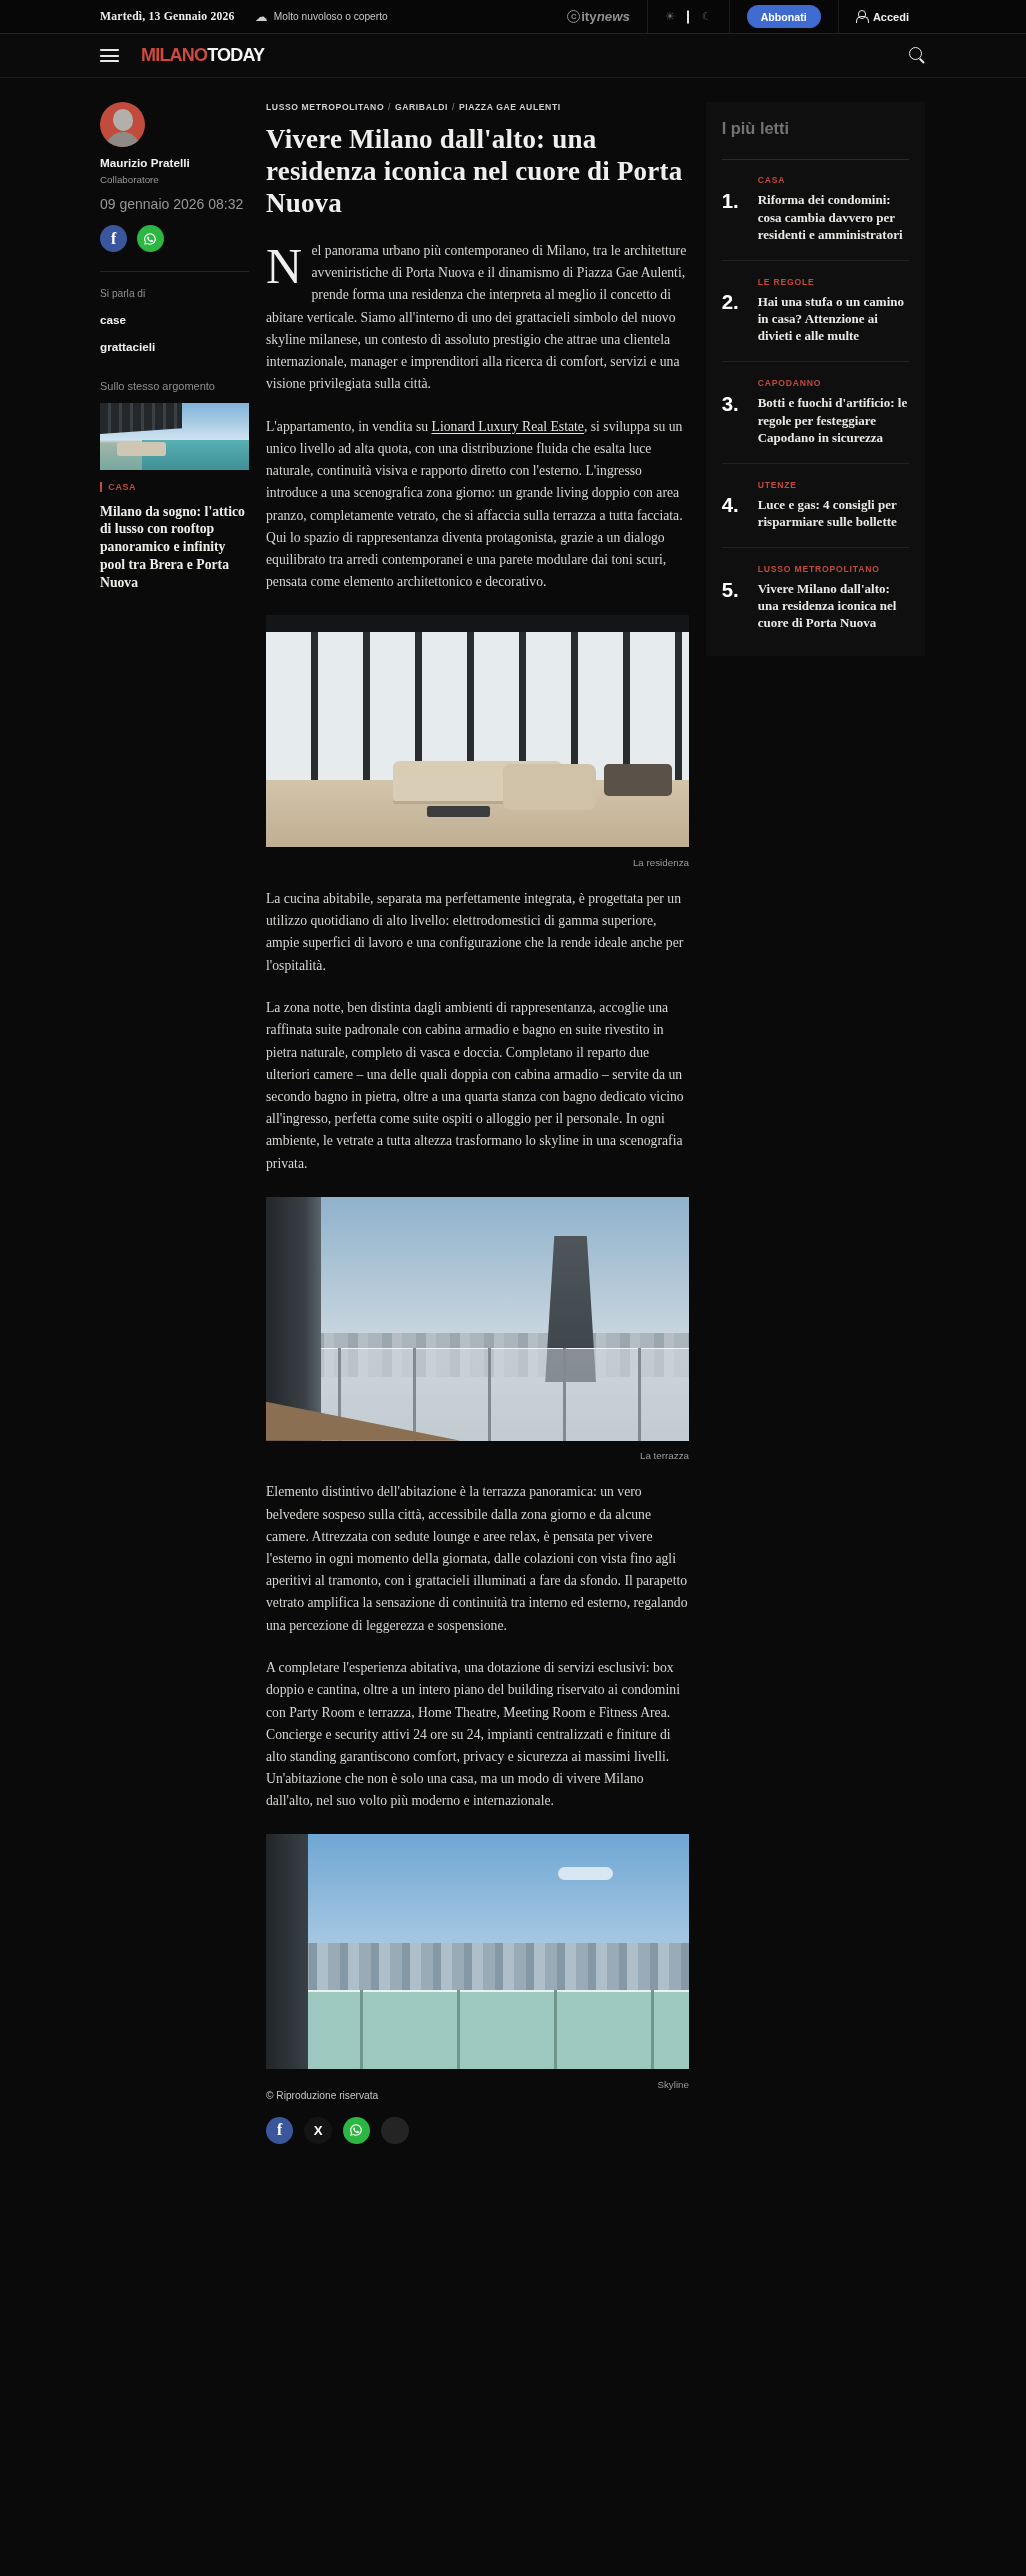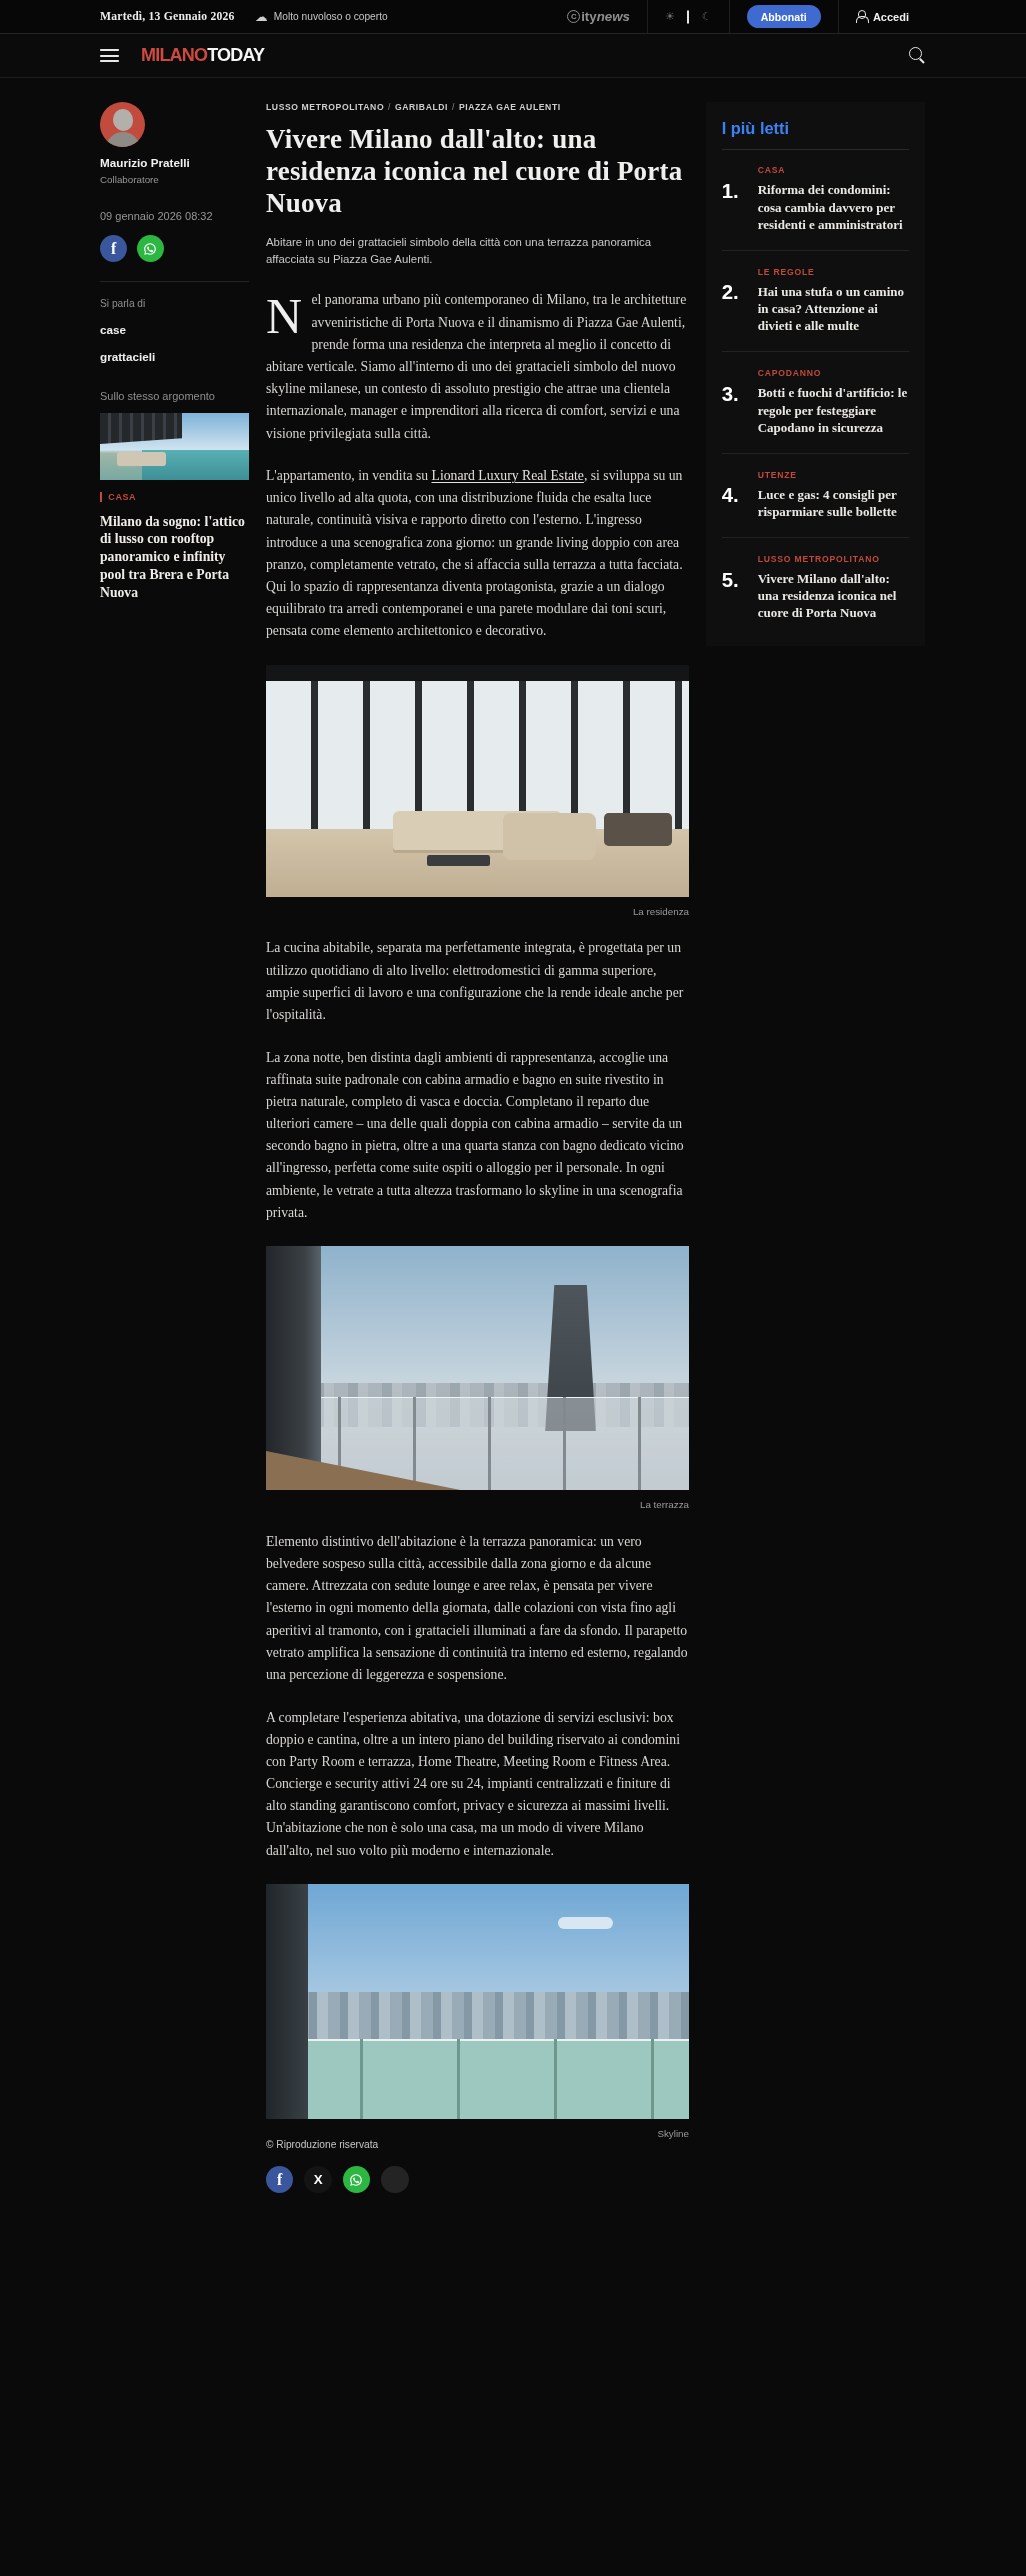--- a/index.html
+++ b/index.html
@@ -49,21 +49,21 @@
 
   
   .layout { display: grid; grid-template-columns: 149px 423px 219px; column-gap: 17px; padding-top: 23.5px; }
 
   
   .avatar { width: 45px; height: 45px; border-radius: 50%; background: #c14b3c; position: relative; overflow: hidden; }
   .avatar .head { position: absolute; top: 7px; left: 12.5px; width: 20.4px; height: 22px; background: #b3b0ab; border-radius: 48% 52% 46% 54%; }
   .avatar .shoulders { position: absolute; bottom: -4.7px; left: 5.5px; width: 34px; height: 19px; background: #8e8b86; border-radius: 17px 17px 0 0; }
   .author-name { margin-top: 9.4px; font-size: 11.7px; font-weight: bold; color: #f1f1f1; }
   .author-role { margin-top: 5.5px; font-size: 9.8px; color: #979797; }
-  .author-date { margin-top: 25px; font-size: 11px; color: #979797; }
+  .author-date { margin-top: 11px; font-size: 14px; color: #979797; }
   .author-social { margin-top: 12.5px; display: flex; gap: 9.4px; }
   .sc { width: 27.4px; height: 27.4px; border-radius: 50%; display: flex; align-items: center; justify-content: center; cursor: pointer; }
   .sc.fb { background: #3a579d; }
   .sc.fb .glyph { font-family: "Liberation Serif", serif; font-weight: bold; color: #fff; font-size: 15.7px; }
   .sc.wa { background: #2cb742; }
   .sc.x { background: #141414; }
   .sc.x .glyph { font-weight: bold; color: #fff; font-size: 13.3px; }
   .sc.mail { background: #242424; }
   .ldivider { height: 0.8px; background: #242424; margin: 19px 0 15.7px; }
   .side-label { font-size: 10.2px; color: #8f8f8f; }
@@ -150,21 +150,21 @@
       background: rgba(150,198,185,.85); border-top: 2.3px solid #e9f2ee; }
   .sky-dividers { position: absolute; bottom: 0; left: 0; right: 0; height: 34%;
       background: repeating-linear-gradient(90deg,transparent 0 94px,#6f978c 94px 97px); }
   .sky-frame { position: absolute; top: 0; left: 0; width: 10%; height: 100%;
       background: linear-gradient(90deg,#202528,#394146); }
   .sky-cloud { position: absolute; top: 14%; right: 18%; width: 55px; height: 12.5px;
       background: #eef4f8; border-radius: 7.8px; opacity: .8; }
 
   
   .mostread { background: #0f0f0f; padding: 17px 15.7px 7.8px; }
-  .mostread h2 { font-size: 16.4px; font-weight: bold; color: #3b82f6; padding-bottom: 11px; border-bottom: 0.8px solid #2a2a2a; }
+  .mostread h2 { font-size: 16.4px; font-weight: bold; color: #737373; padding-bottom: 21px; border-bottom: 0.8px solid #2a2a2a; }
   .mr-item { display: flex; gap: 12.5px; padding: 15.7px 0 17px; border-bottom: 0.8px solid #222; cursor: pointer; }
   .mr-item:last-child { border-bottom: none; }
   .mr-rank { font-size: 20.4px; font-weight: bold; color: #fff; min-width: 23.5px; line-height: 1; padding-top: 15.7px; }
   .mr-cat { font-size: 8.6px; font-weight: bold; letter-spacing: 0.8px; color: #c2493d; margin-bottom: 6.3px; }
   .mr-title { font-family: "Liberation Serif", serif; font-weight: bold; font-size: 13px; line-height: 1.32; color: #eae8e4; }
 
   
   .mobile-note { margin: 30px auto 58px; width: 86%; text-align: center; font-family: "Liberation Serif", serif;
                  font-style: italic; font-size: 13.7px; line-height: 1.6; color: #d8d6d2; }
   .mobile-note a { color: #c2493d; text-decoration: underline; text-underline-offset: 2.3px; cursor: pointer; }
@@ -250,21 +250,20 @@
     </div>
     <span class="cat-tag">CASA</span>
     <div class="related-title">Milano da sogno: l'attico di lusso con rooftop panoramico e infinity pool tra Brera e Porta Nuova</div>
   </aside>
 
   <main>
     <nav class="breadcrumb">
       <a>LUSSO METROPOLITANO</a><span class="bsep">/</span><a>GARIBALDI</a><span class="bsep">/</span><a>PIAZZA GAE AULENTI</a>
     </nav>
     <h1 class="title">Vivere Milano dall'alto: una residenza iconica nel cuore di Porta Nuova</h1>
-    <p class="subtitle">Abitare in uno dei grattacieli simbolo della città con una terrazza panoramica affacciata su Piazza Gae Aulenti.</p>
 
 
     <div class="body-text">
       <p><span class="dropcap">N</span><span>el panorama urbano più contemporaneo di Milano, tra le architetture avveniristiche di Porta Nuova e il dinamismo di Piazza Gae Aulenti, prende forma una residenza che interpreta al meglio il concetto di abitare verticale. Siamo all'interno di uno dei grattacieli simbolo del nuovo skyline milanese, un contesto di assoluto prestigio che attrae una clientela internazionale, manager e imprenditori alla ricerca di comfort, servizi e una visione privilegiata sulla città.</span></p>
       <p><span>L'appartamento, in vendita su </span><a class="inline-link">Lionard Luxury Real Estate</a><span>, si sviluppa su un unico livello ad alta quota, con una distribuzione fluida che esalta luce naturale, continuità visiva e rapporto diretto con l'esterno. L'ingresso introduce a una scenografica zona giorno: un grande living doppio con area pranzo, completamente vetrato, che si affaccia sulla terrazza a tutta facciata. Qui lo spazio di rappresentanza diventa protagonista, grazie a un dialogo equilibrato tra arredi contemporanei e una parete modulare dai toni scuri, pensata come elemento architettonico e decorativo.</span></p>
 
       <figure>
         <div class="art art-interior">
           <div class="int-windows"></div>
           <div class="int-ceiling"></div>

